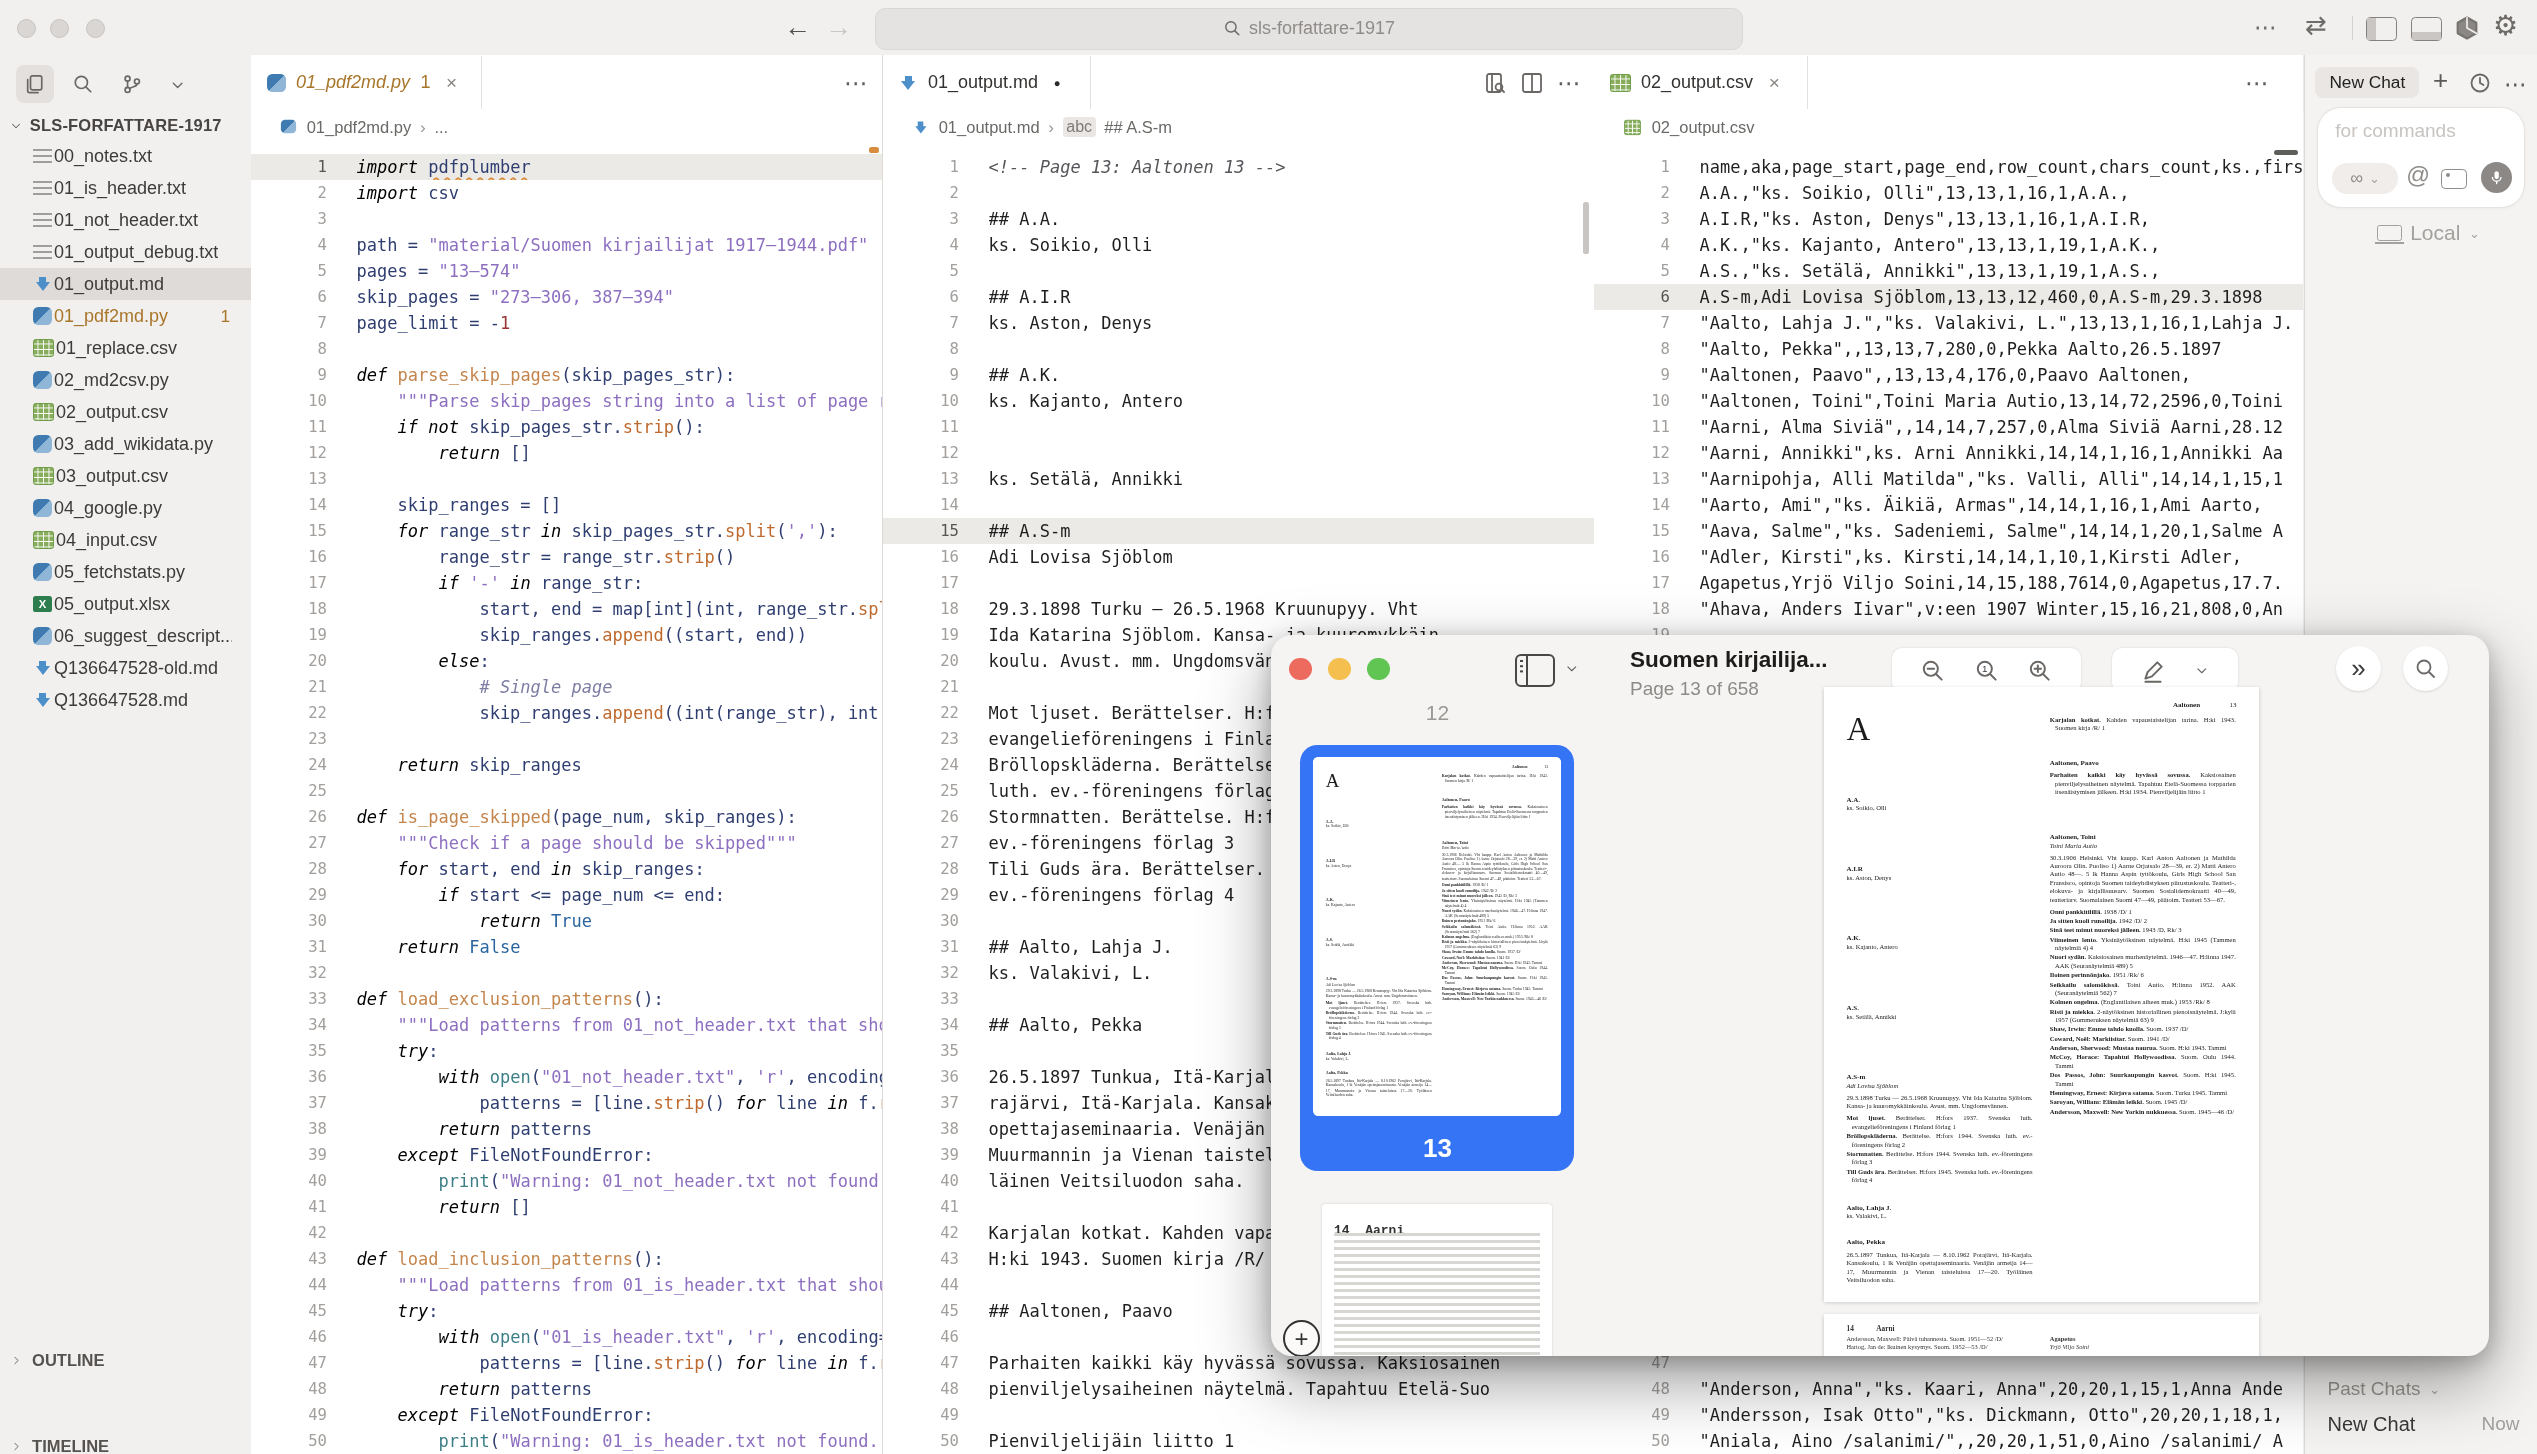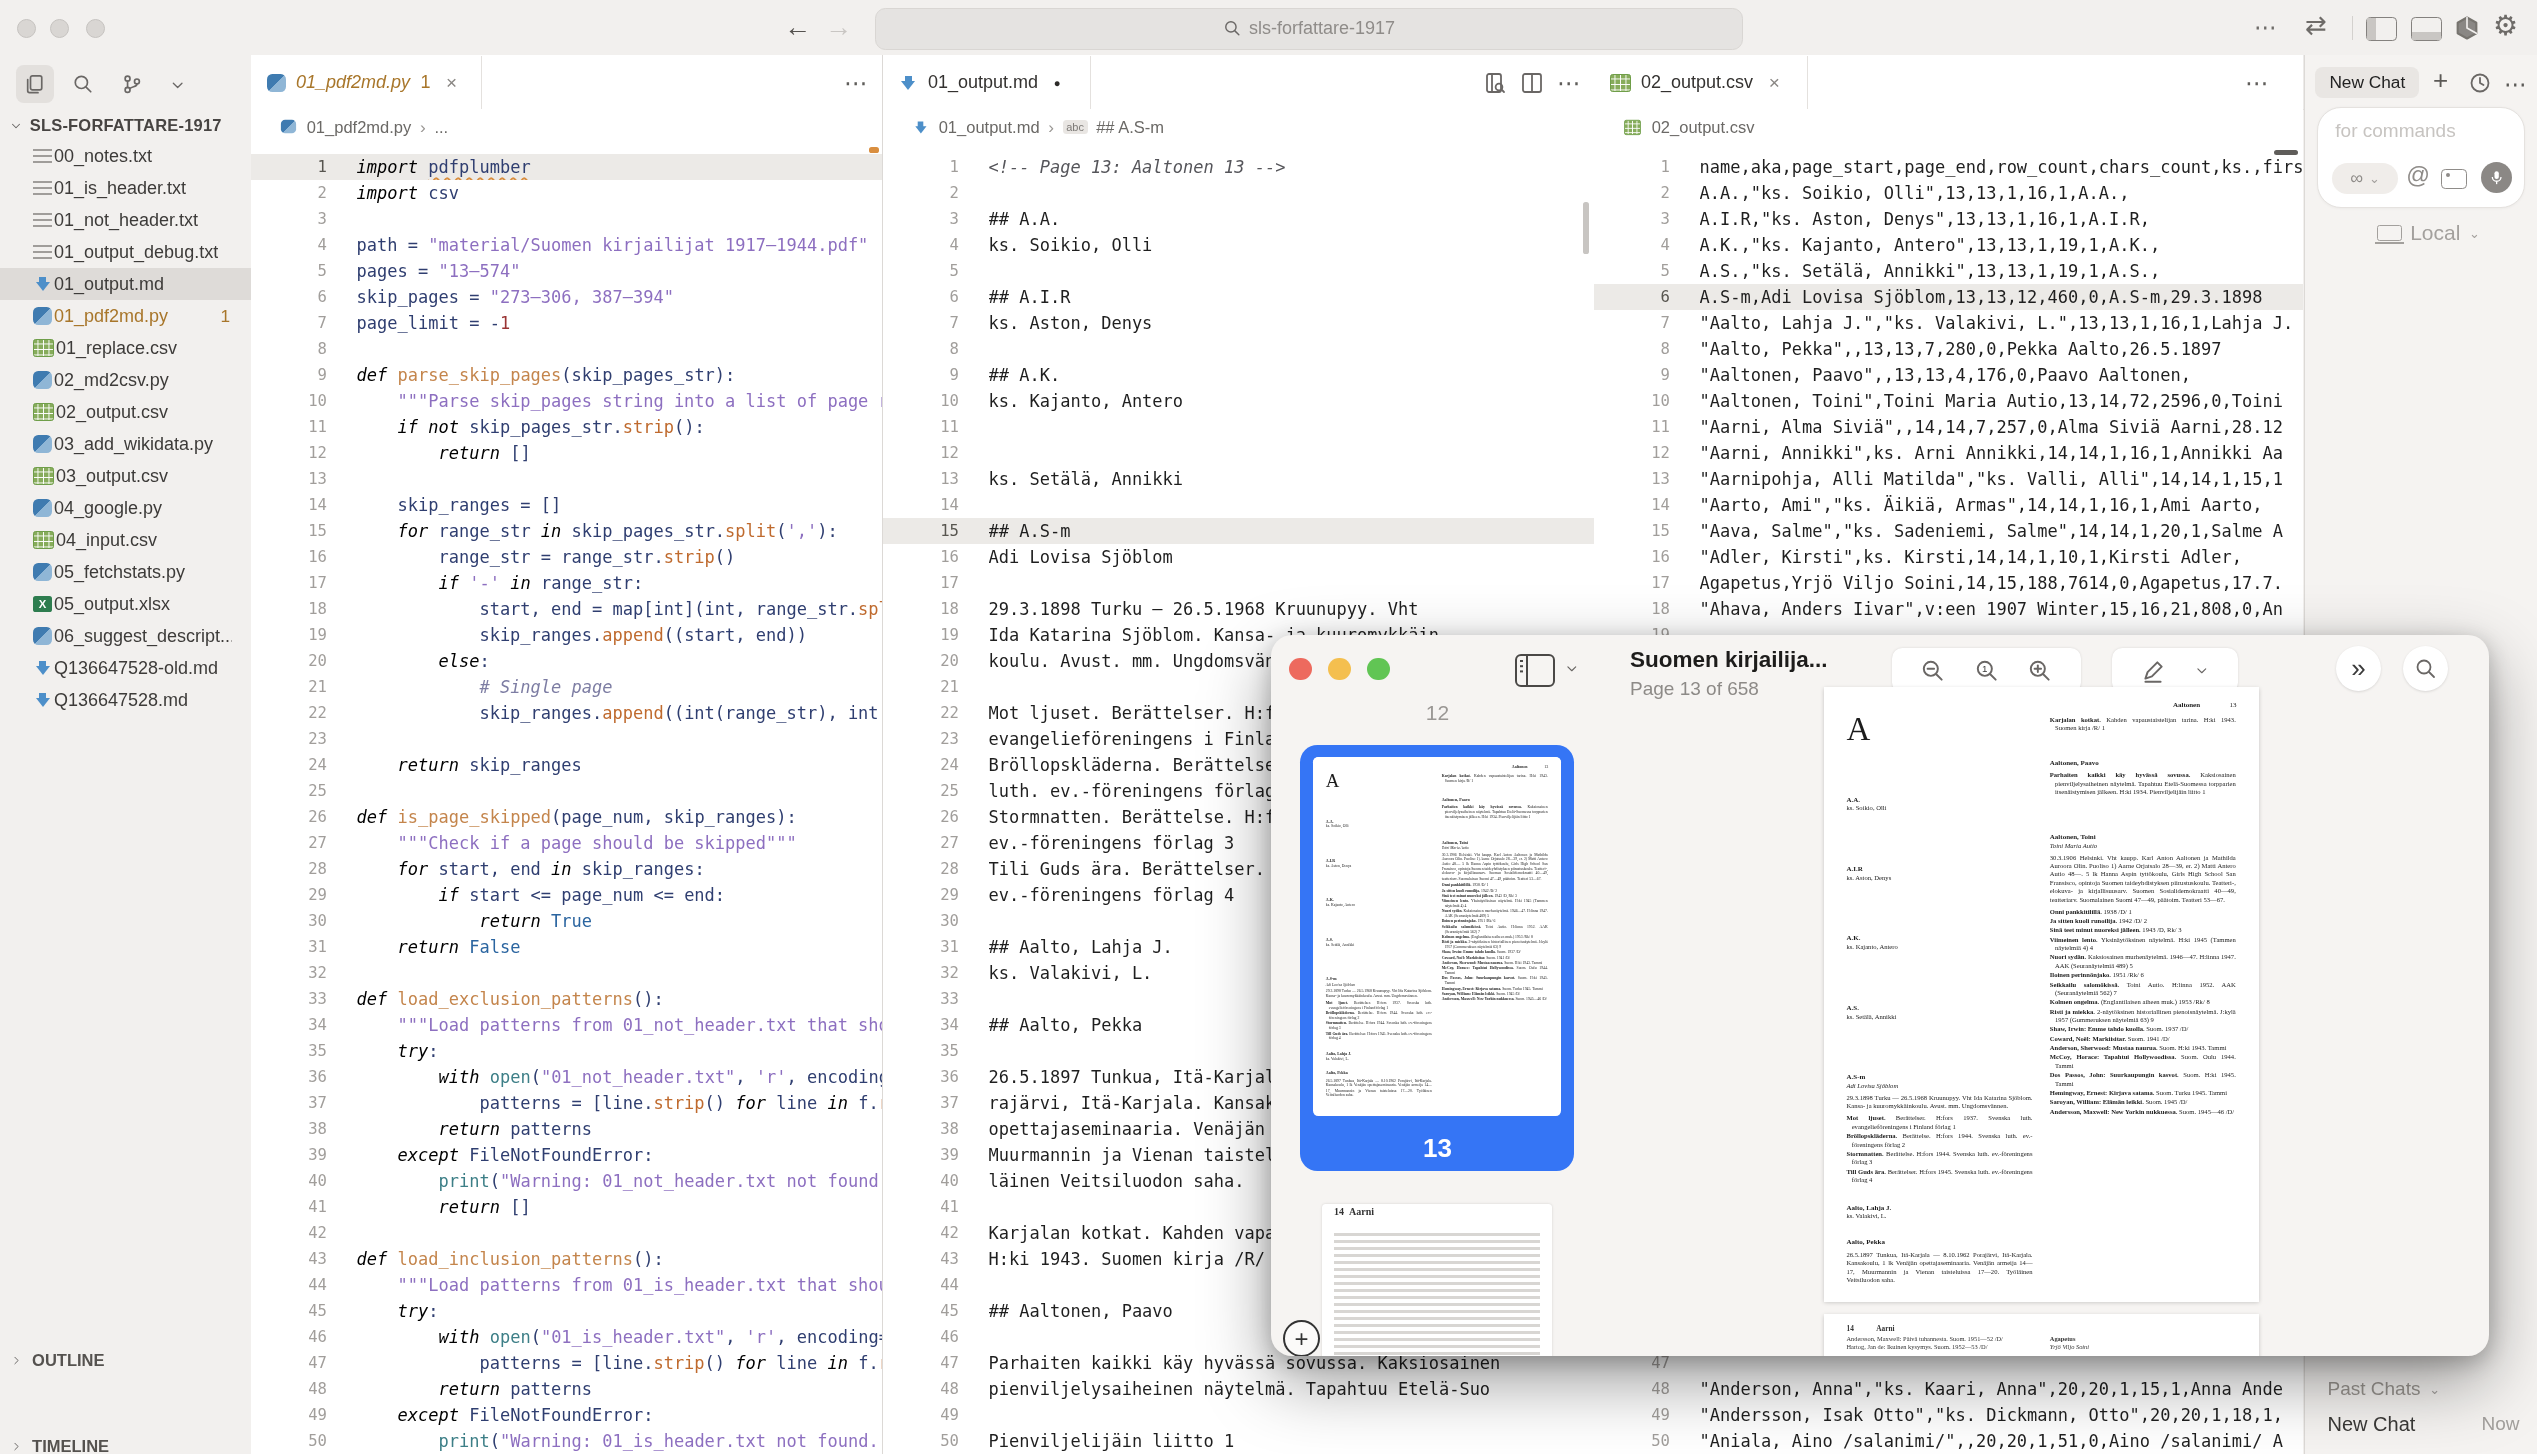--- a/index.html
+++ b/index.html
@@ -48,21 +48,21 @@
   .tabband{left:251px;top:55px;width:2053px;height:54px;background:#eceae8;border-bottom:0.9px solid #e2dfdc;}
   .pane{top:55px;height:1400px;background:#fff;}
   .tab{position:absolute;top:0.9px;height:54px;background:#fff;display:flex;align-items:center;padding:0 15.6px;gap:10.4px;
       border-right:0.9px solid #e4e1de;font-size:18px;color:#343230;}
   .tab .close{color:#8a8784;font-size:19px;margin-left:5.2px;}
   .tab .dot{font-size:11.3px;color:#2d2b29;margin-left:5.2px;}
   .tabextra{position:absolute;top:14px;color:#5f5d5a;font-size:23.4px;}
   .crumbs{position:absolute;top:54px;left:0;right:0;height:36px;background:#fff;display:flex;align-items:center;
       padding-left:28px;gap:8.7px;font-size:16.5px;color:#6b6966;}
   .crumbs .sep{color:#9a9794;font-size:17.3px;}
-  .crumbs .abcbox{background:#e9e6e3;color:#7d7a77;font-size:11px;border-radius:3.5px;padding:0.9px 3.5px;}
+  .crumbs .abcbox{background:#e9e6e3;color:#7d7a77;font-size:16px;border-radius:3.5px;padding:0.9px 3.5px;}
   .editor{position:absolute;top:90px;left:0;right:0;bottom:0;overflow:hidden;padding-top:8.7px;}
   .cl{display:flex;height:26px;line-height:26px;font-family:"DejaVu Sans Mono", monospace;font-size:17px;white-space:pre;}
   .cl.cur{background:#eceae7;}
   .cl .ln{width:76px;flex:0 0 76px;text-align:right;padding-right:14px;color:#a19e9b;font-size:15.6px;}
   .cl.cur .ln{color:#57554f;}
   .cl .cd{flex:1;overflow:hidden;margin-left:15.6px;color:#2f3e70;}
   .md .cl .cd, .csv .cl .cd{color:#1f1f1f;}
   .kw{color:#000000;font-style:italic;}
   .str{color:#8d6fc0;}
   .num{color:#9a3434;}
@@ -682,21 +682,21 @@
                     <div class="pw"><b>Andersson, Maxwell: New Yorkin nukkuessa.</b> Suom. 1945—46 /D/</div>
                   </div>
                 </div>
               </div>
             </div>
           </div>
       </div>
       <div class="thumb-lab">13</div>
     </div>
     <div class="thumb2">
-      <div style="position:absolute;left:12px;top:2px;font-family:Liberation Serif, serif;font-weight:bold;font-size:10px;color:#333;">
+      <div style="position:absolute;left:12px;top:19px;font-family:Liberation Mono, monospace;font-weight:bold;font-size:13px;color:#333;">
         <span>14</span>&nbsp;&nbsp;<span>Aarni</span>
       </div>
       <div class="bars"></div>
     </div>
     <div class="plus-btn">+</div>
 
     <div class="pdfmain">
       <div class="pdfpage">
           <div class="pdfhead">
             <b>Aaltonen</b>

